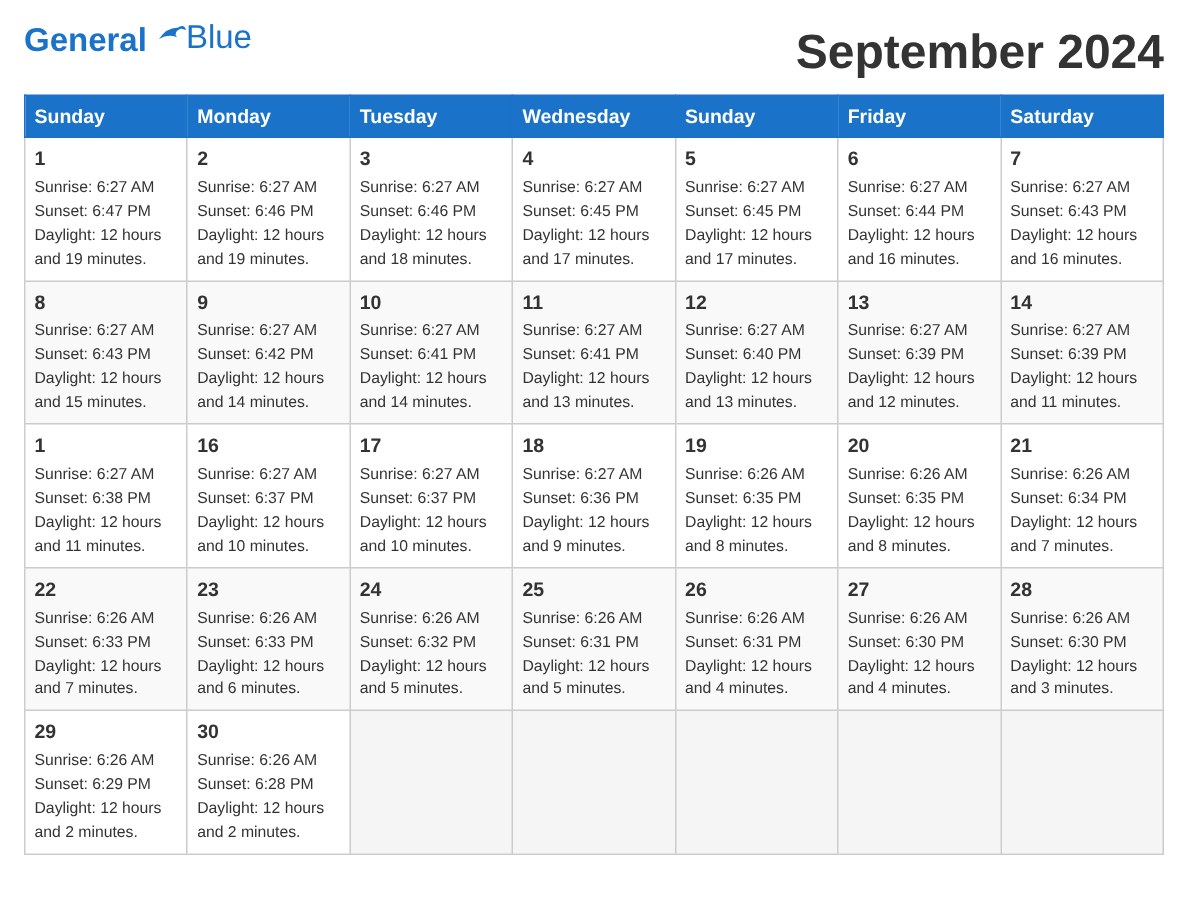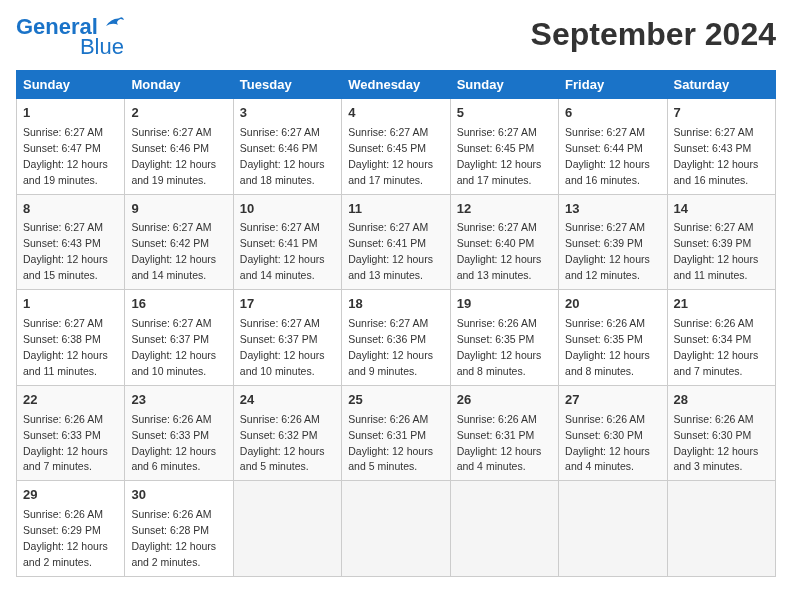--- a/index.html
+++ b/index.html
@@ -11,21 +11,20 @@
       padding: 16px;
     }
     .header {
       display: flex;
       justify-content: space-between;
       align-items: flex-start;
       margin-bottom: 10px;
     }
     .logo {
       display: flex;
-      flex-direction: column;
       align-items: flex-end;
     }
     .logo-text {
       font-size: 22px;
       font-weight: bold;
       color: #333;
       line-height: 1;
     }
     .logo-text span { color: #1a73c8; }
     .logo-bird {

